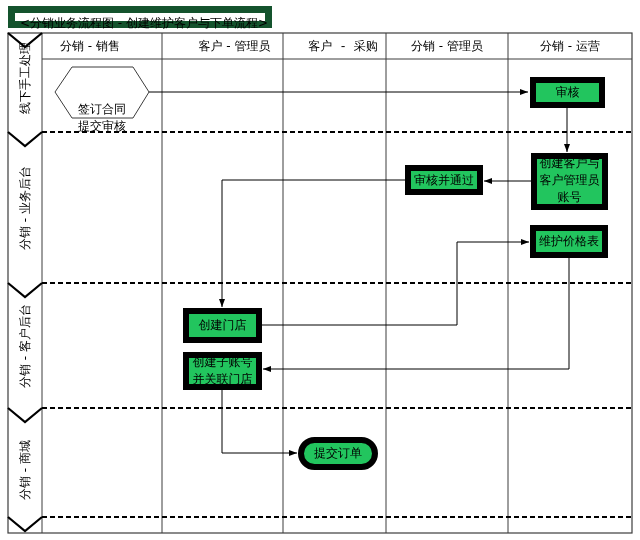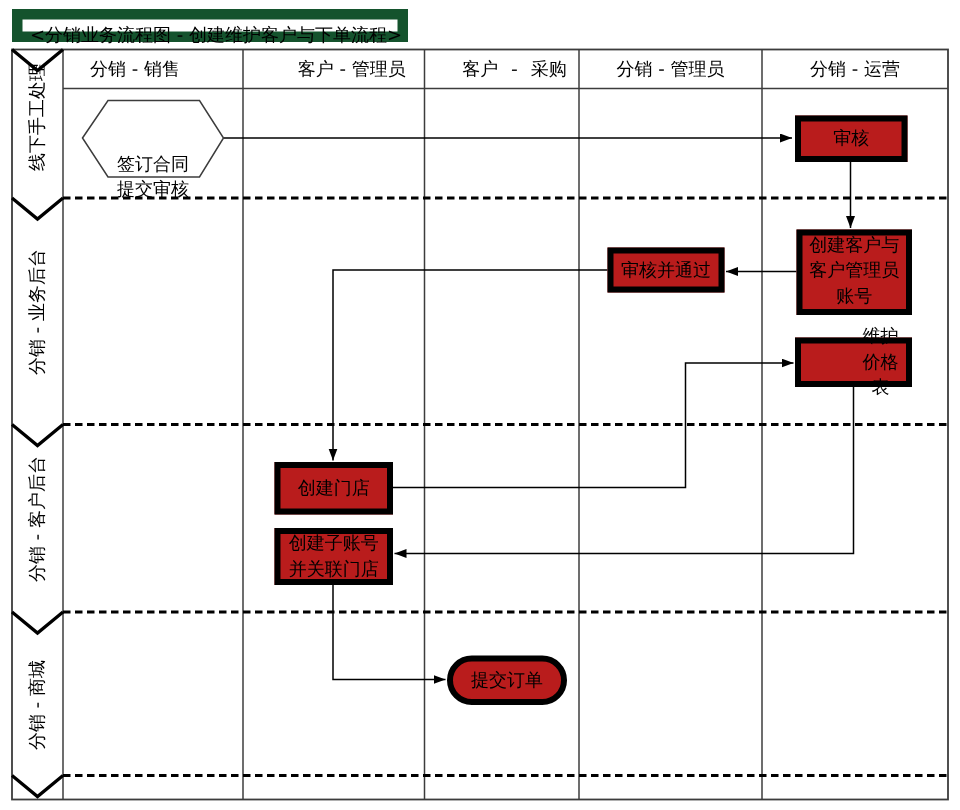--- a/index.html
+++ b/index.html
@@ -6,21 +6,21 @@
   .canvas{position:relative;width:640px;height:540px;background:#fff;
           font-family:"DejaVu Sans",sans-serif;color:#000;overflow:hidden;}
   .layer{position:absolute;left:0;top:0;z-index:1;}
   .title-box{position:absolute;left:8px;top:6px;width:264px;height:22px;box-sizing:border-box;
              border:7px solid #14532d;font-size:12px;line-height:20px;padding-left:5px;
              background:#fff;white-space:nowrap;z-index:2;}
   .col-header{position:absolute;top:33px;height:26px;display:flex;align-items:center;
               justify-content:center;font-size:12px;z-index:2;}
   .lane-label{position:absolute;left:25px;transform:translate(-50%,-50%) rotate(-90deg);
               font-size:12px;white-space:nowrap;z-index:2;}
-  .node{position:absolute;box-sizing:border-box;border:4px solid #000000;background:#b91c1c;
+  .node{position:absolute;box-sizing:border-box;border:6px solid #000000;background:#22c55e;
         display:flex;flex-direction:column;align-items:center;justify-content:center;
         text-align:center;font-size:12px;line-height:17px;z-index:2;}
   .node--stadium{border-radius:17px;}
   .node--hexlabel{border:none;background:transparent;}
 </style>
 </head>
 <body>
 
 <div class="canvas">
 
@@ -95,21 +95,21 @@
   <div class="node" style="left:531px;top:153px;width:77px;height:57px;font-family:Liberation Mono, monospace;">
     <span>创建客户与</span>
     <span>客户管理员</span>
     <span>账号</span>
   </div>
 
   <div class="node" style="left:405px;top:165px;width:78px;height:30px;">
     <span>审核并通过</span>
   </div>
 
-  <div class="node" style="left:530px;top:225px;width:78px;height:33px;padding-left:36px;">
+  <div class="node" style="left:530px;top:225px;width:78px;height:33px;">
     <span>维护价格表</span>
   </div>
 
   <div class="node" style="left:183px;top:308px;width:79px;height:35px;">
     <span>创建门店</span>
   </div>
 
   <div class="node" style="left:183px;top:352px;width:79px;height:38px;">
     <span>创建子账号</span>
     <span>并关联门店</span>

